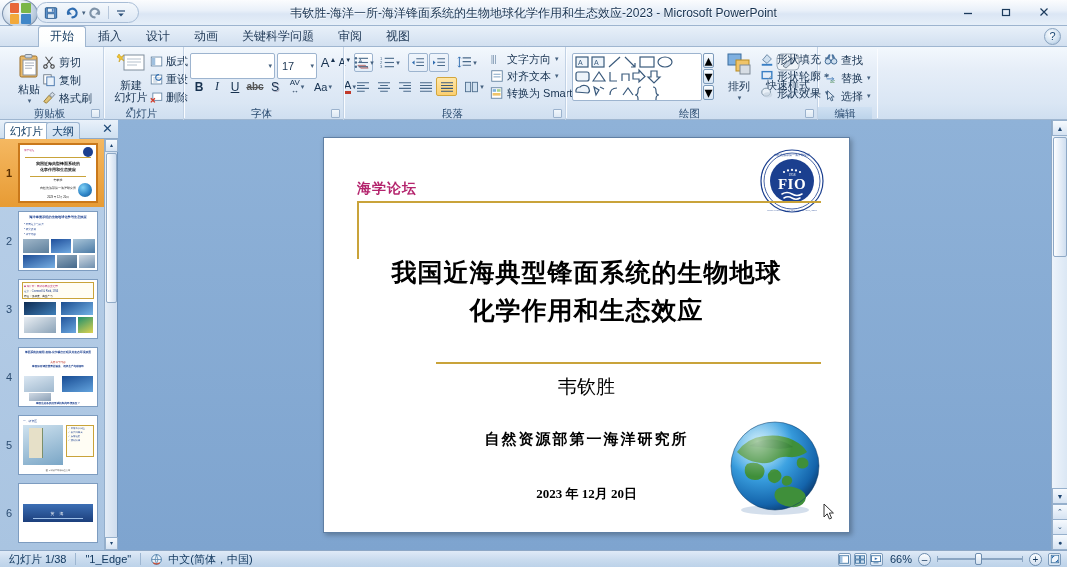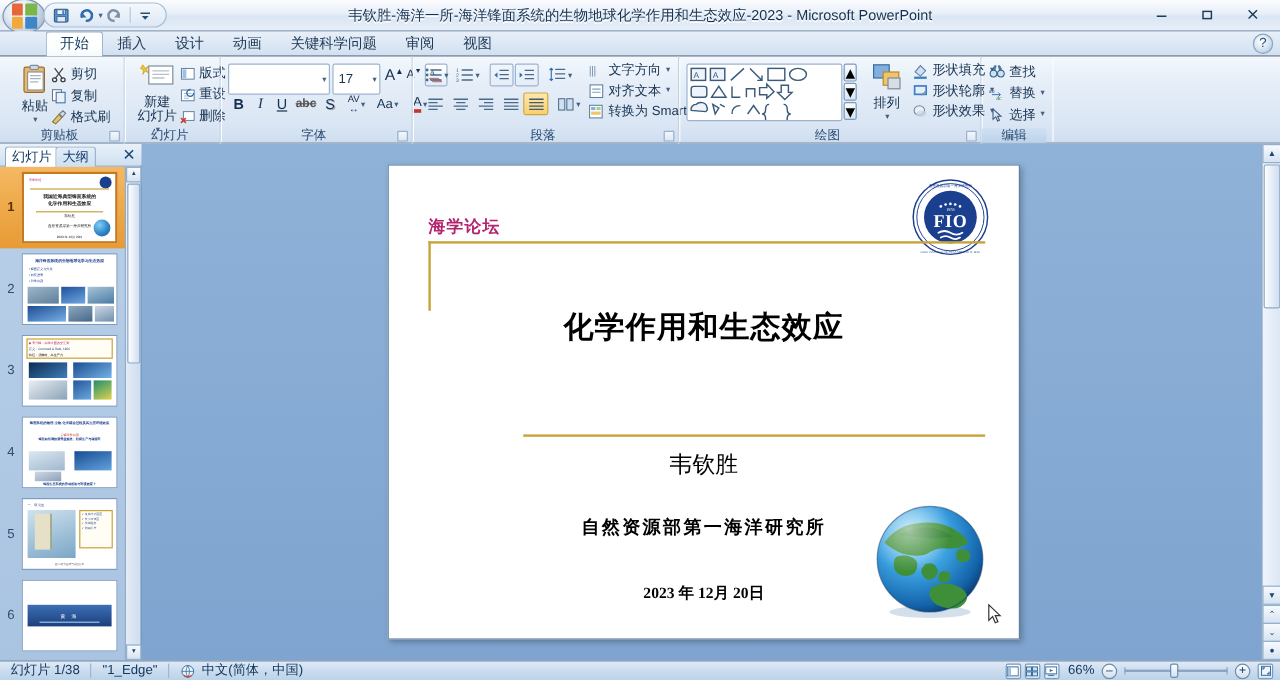--- a/index.html
+++ b/index.html
@@ -534,20 +534,28 @@
 
       <div class="bigbtn" style="left:153px; top:5px; width:40px;">
         <svg width="30" height="26" viewBox="0 0 30 26">
           <rect x="4" y="2" width="13" height="11" fill="#7fb0e0" stroke="#3a6d9e"></rect>
           <rect x="12" y="8" width="13" height="11" fill="#f0c469" stroke="#b98c22"></rect>
           <rect x="16" y="13" width="10" height="9" fill="#d7dde4" stroke="#7e8a97"></rect>
         </svg>
         <span style="margin-top:2px">排列</span>
         <span class="caret">▾</span>
       </div>
+      <div class="bigbtn" style="left:196px; top:5px; width:52px;">
+        <svg width="34" height="26" viewBox="0 0 34 26">
+          <rect x="6" y="2" width="22" height="16" rx="4" fill="#eef3f8" stroke="#9aa8b6"></rect>
+          <path d="M12 14 L20 6 L23 9 L15 16 Z" fill="#c9d5e2" stroke="#7b8a99"></path>
+        </svg>
+        <span style="margin-top:1px">快速样式</span>
+        <span class="caret">▾</span>
+      </div>
 
       <div class="smallbtn" style="left:196px; top:5px; opacity:0; pointer-events:none;"></div>
 
       <div class="glabel">绘图</div>
       <div class="gdialog"></div>
     </div>
 
     <div style="position:absolute; left:760px; top:5px; width:58px;">
       <div class="smallbtn" style="position:static; margin-bottom:3px;">
         <svg class="ico" width="14" height="14" viewBox="0 0 16 16">
@@ -730,20 +738,21 @@
             <g font-size="3" fill="#1b3f8f" font-family="'DejaVu Sans',sans-serif">
               <text x="33" y="8" text-anchor="middle">自然资源部第一海洋研究所</text>
             </g>
             <text x="33" y="63" font-size="2.4" fill="#1b3f8f" text-anchor="middle" font-family="serif">FIRST INSTITUTE OF OCEANOGRAPHY, MNR</text>
           </svg>
         </div>
 
         <div class="bracket"></div>
 
         <div class="slide-title">
+          <div>我国近海典型锋面系统的生物地球</div>
           <div>化学作用和生态效应</div>
         </div>
 
         <div class="rule"></div>
 
         <div class="author">韦钦胜</div>
         <div class="affil">自然资源部第一海洋研究所</div>
         <div class="date">2023 年 12月 20日</div>
 
         <div class="globe">

